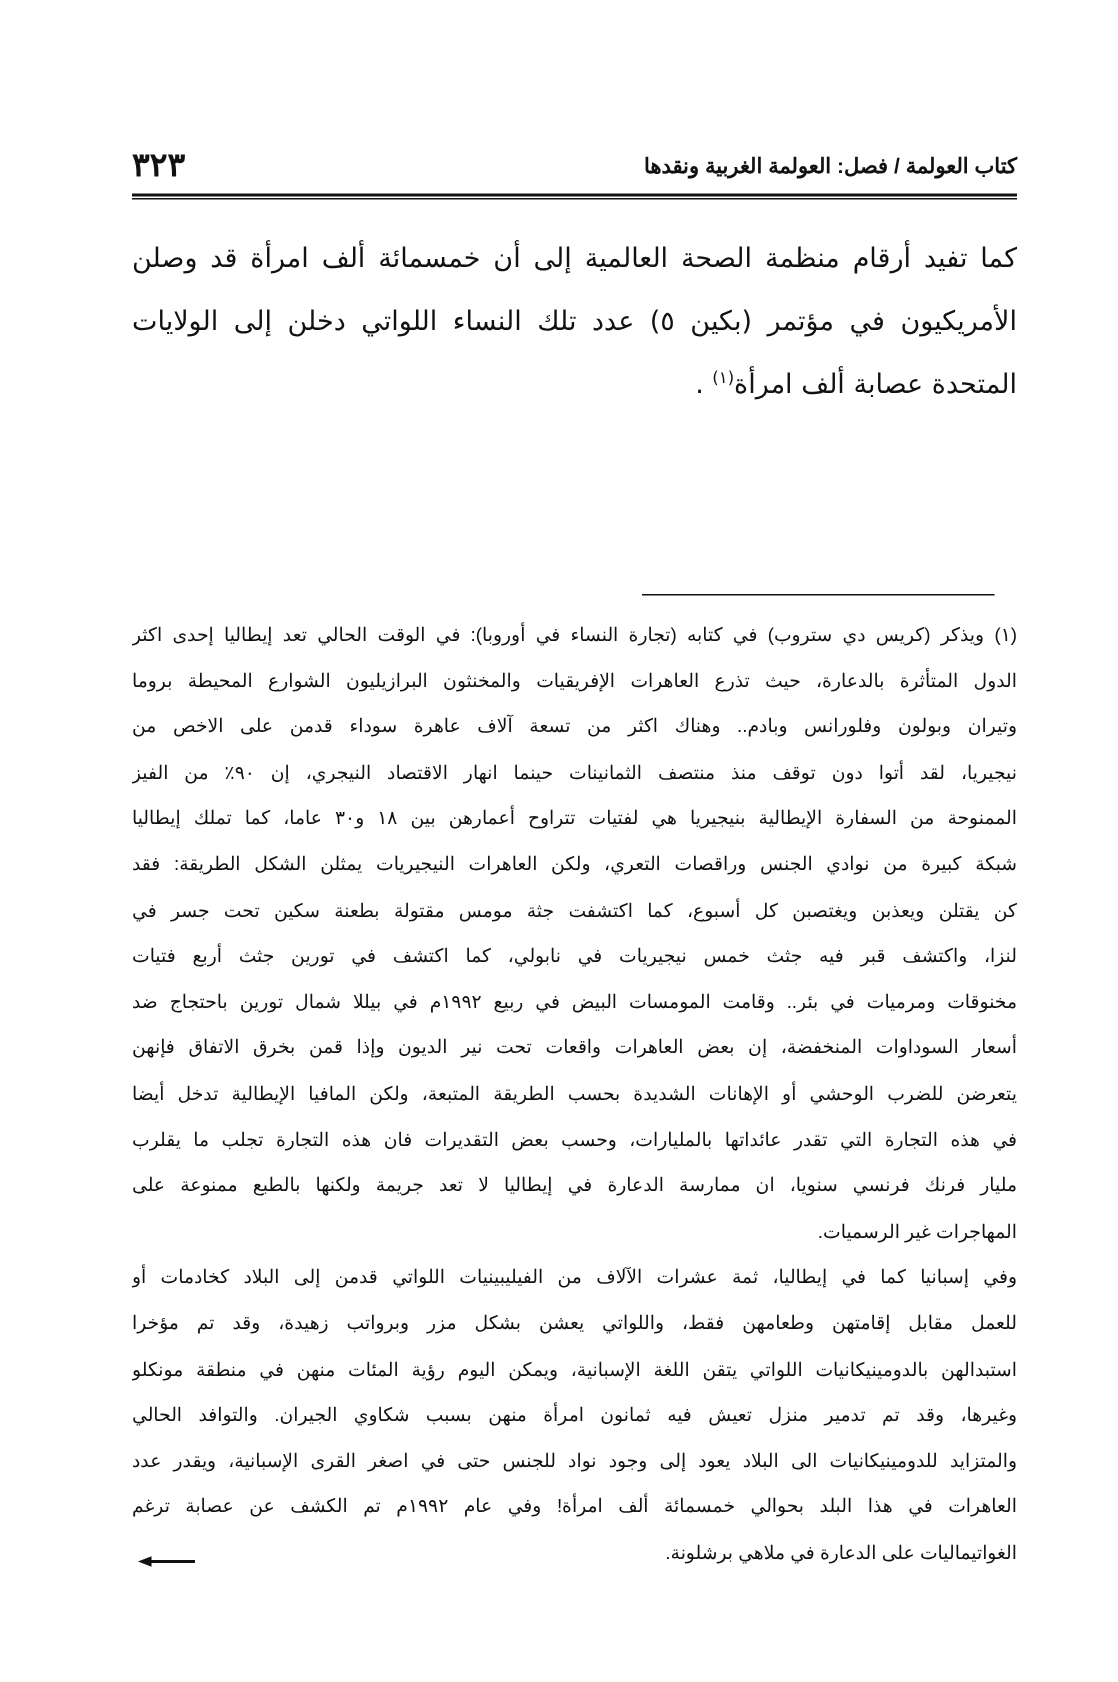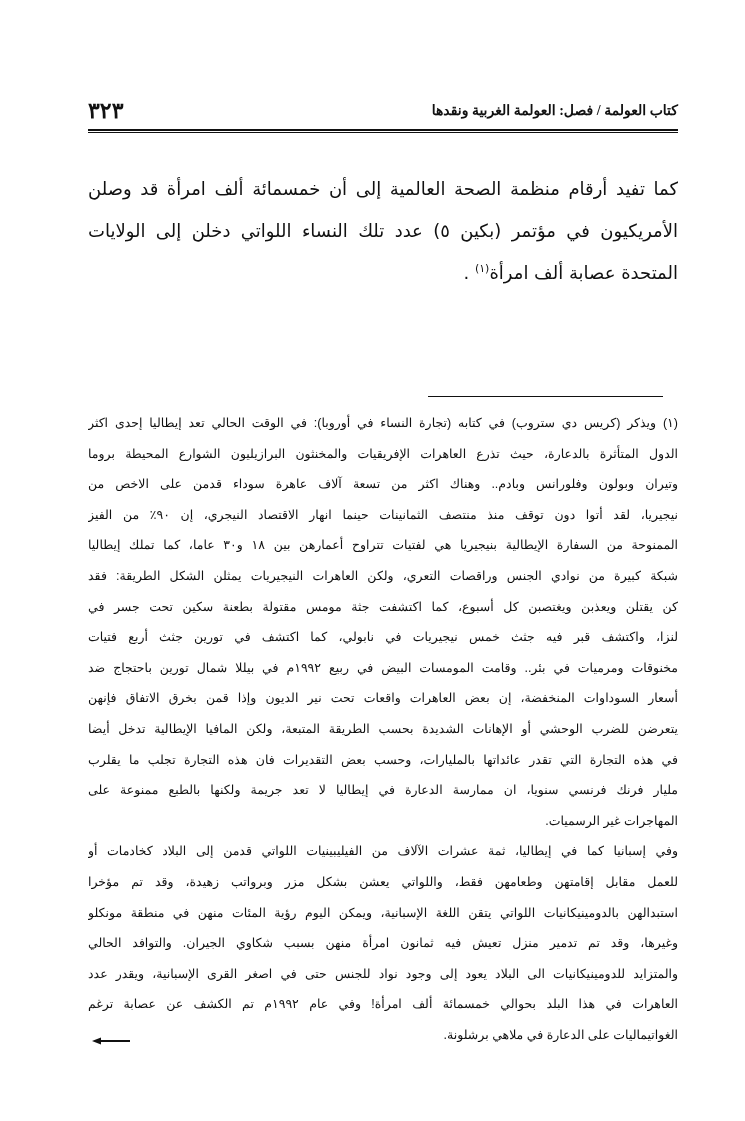--- a/index.html
+++ b/index.html
@@ -5,28 +5,28 @@
     html, body { margin: 0; padding: 0; background: #ffffff; }
     body {
       width: 745px; height: 1121px; position: relative; overflow: hidden;
       font-family: "DejaVu Sans", sans-serif; color: #111;
     }
     .page { position: absolute; left: 0; top: 0; width: 745px; height: 1121px; }
     .header {
       position: absolute; left: 88px; top: 96px; width: 590px; height: 28px;
       direction: rtl; display: flex; justify-content: space-between; align-items: center;
     }
-    .header .title { font-family: Liberation Serif, serif; font-weight: bold; font-size: 14px; }
+    .header .title { font-family: Liberation Sans, sans-serif; font-weight: bold; font-size: 14px; }
     .header .page-num { font-family: "DejaVu Serif", serif; font-weight: bold; font-size: 22px; letter-spacing: 2px; }
     .header-rule {
       position: absolute; left: 88px; top: 129px; width: 590px; height: 0;
       border-top: 2px solid #111; border-bottom: 1px solid #111; padding-top: 1px;
     }
     .main-text {
-      position: absolute; left: 88px; top: 168px; width: 590px;
+      position: absolute; left: 88px; top: 152px; width: 590px;
       direction: rtl; text-align: justify; text-align-last: right;
       font-family: "DejaVu Sans", sans-serif; font-size: 18px; line-height: 42px;
     }
     .main-text .line { display: block; height: 42px; white-space: nowrap; overflow: hidden; text-align: justify; text-align-last: justify; }
     .main-text .line.last { text-align-last: right; }
     sup { font-size: 11px; line-height: 0; }
     .fn-rule {
       position: absolute; left: 428px; top: 396px; width: 235px; height: 0;
       border-top: 1px solid #111;
     }

